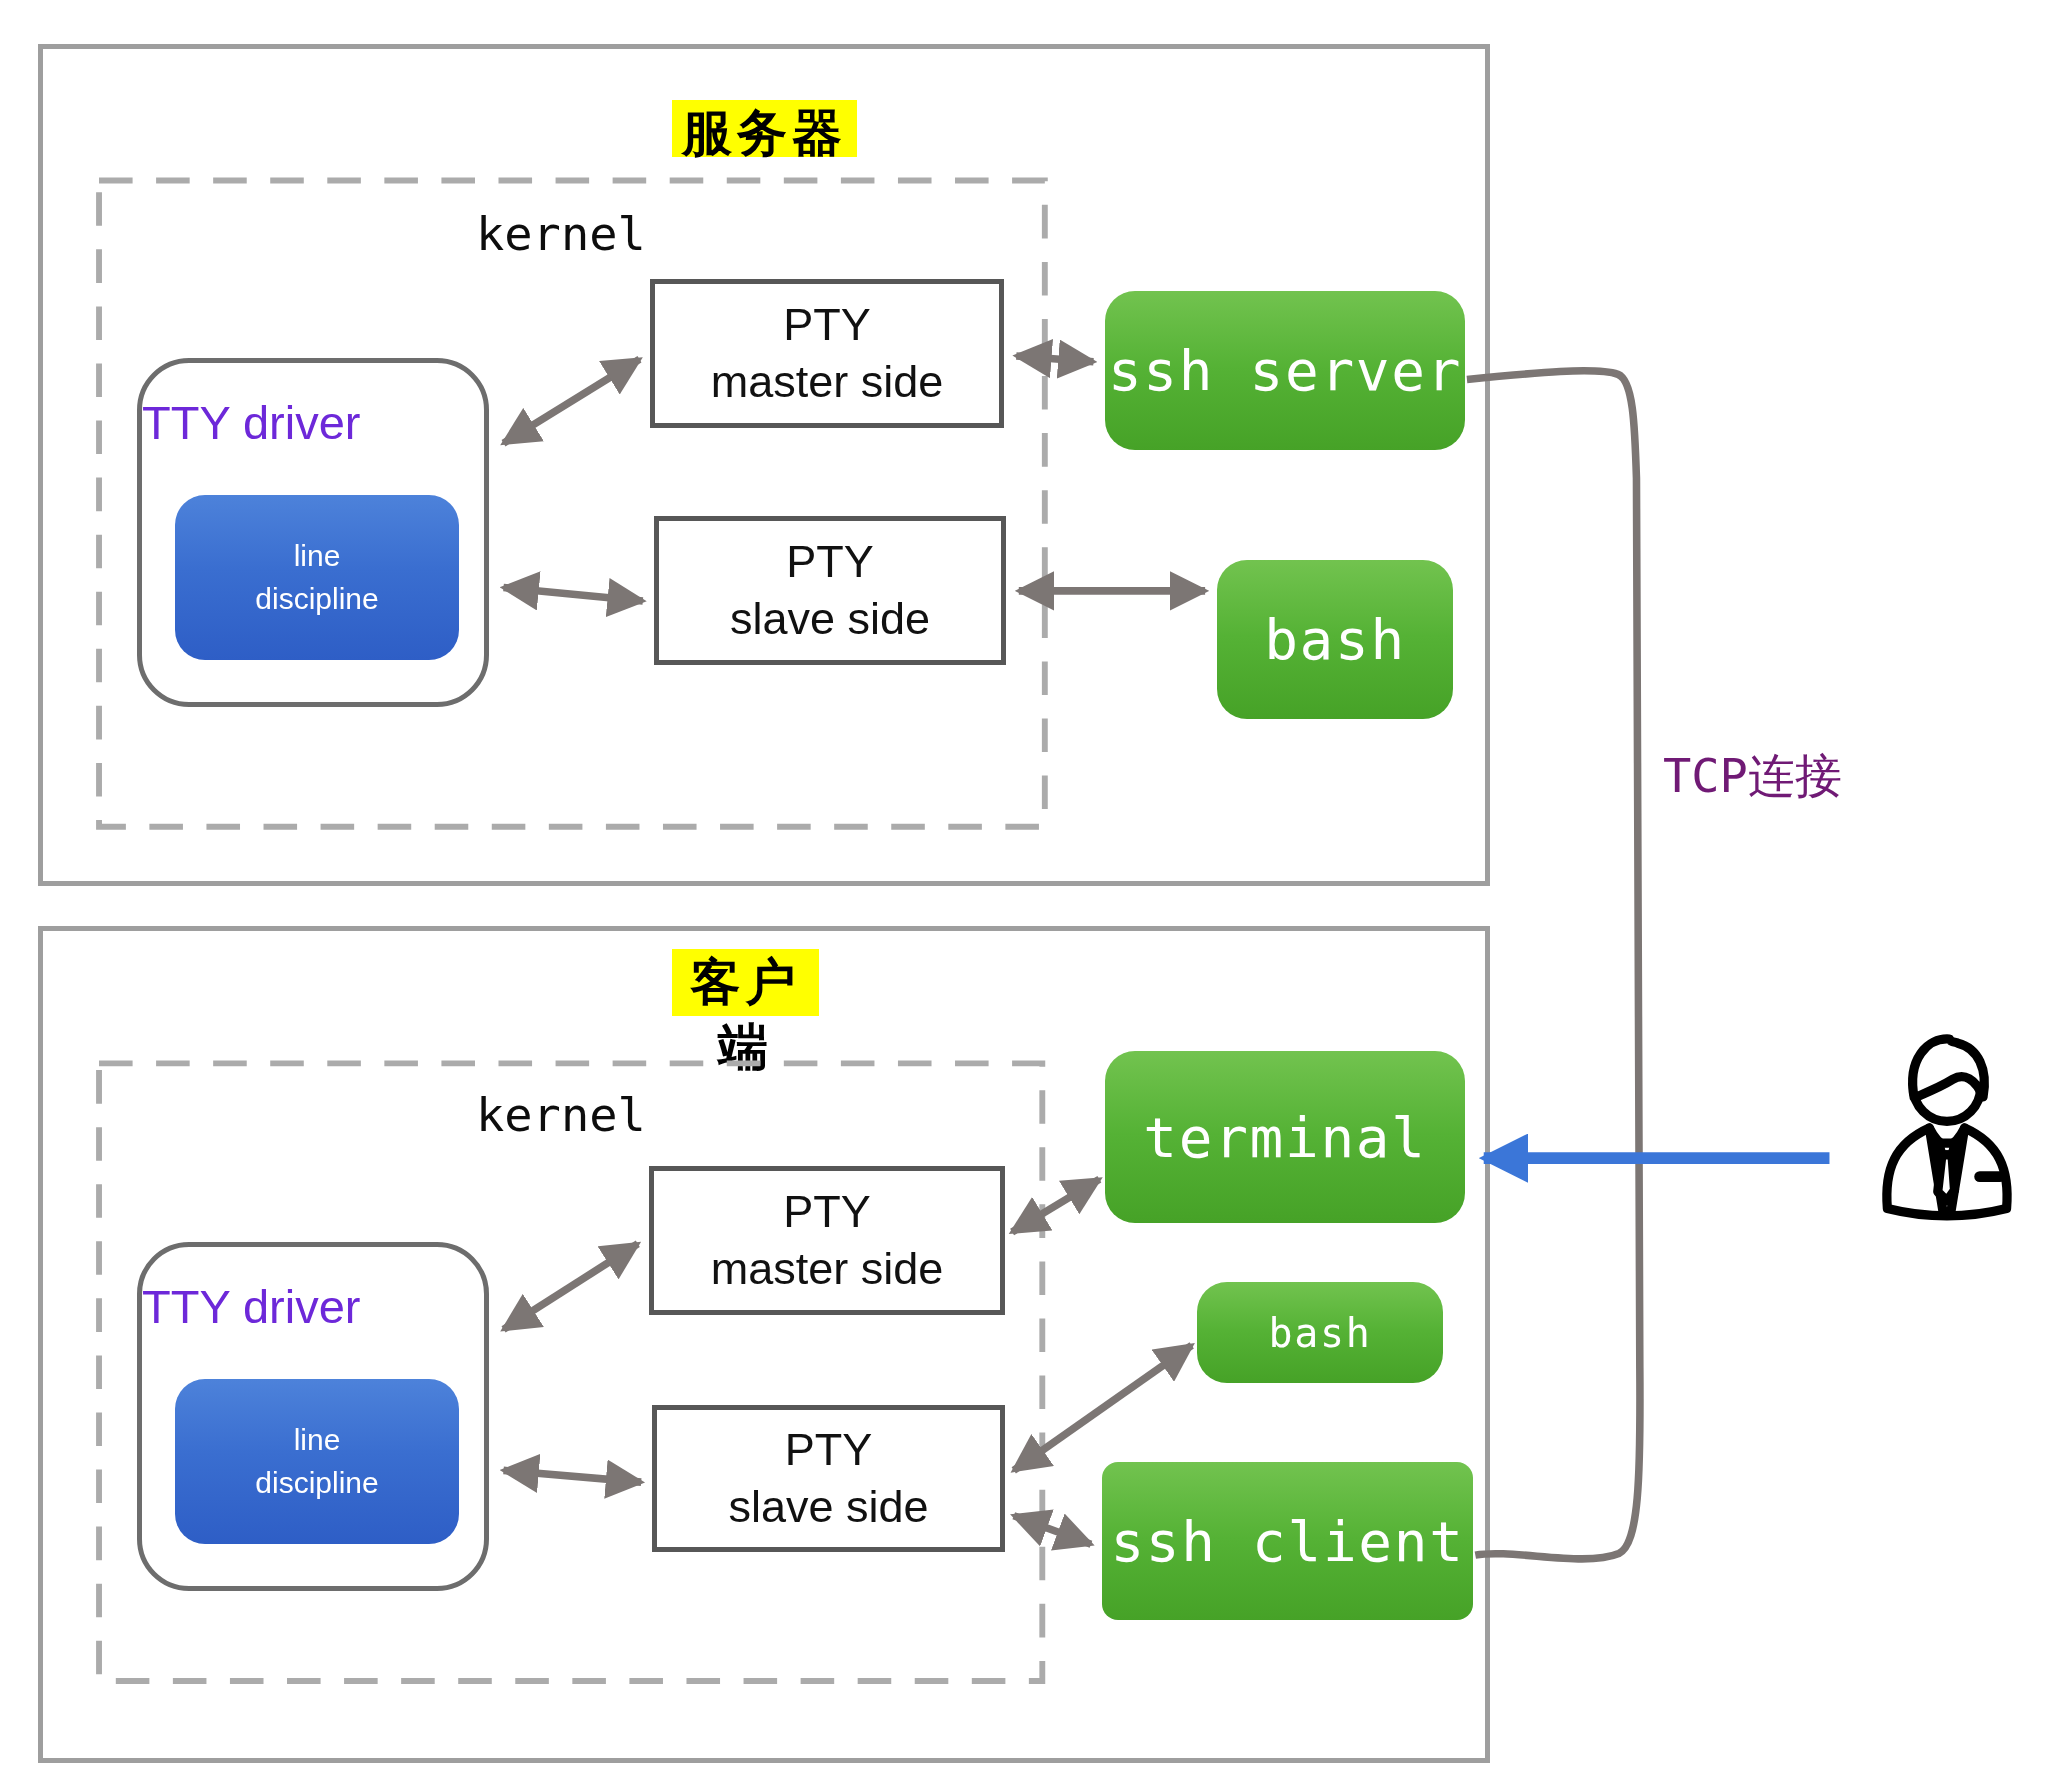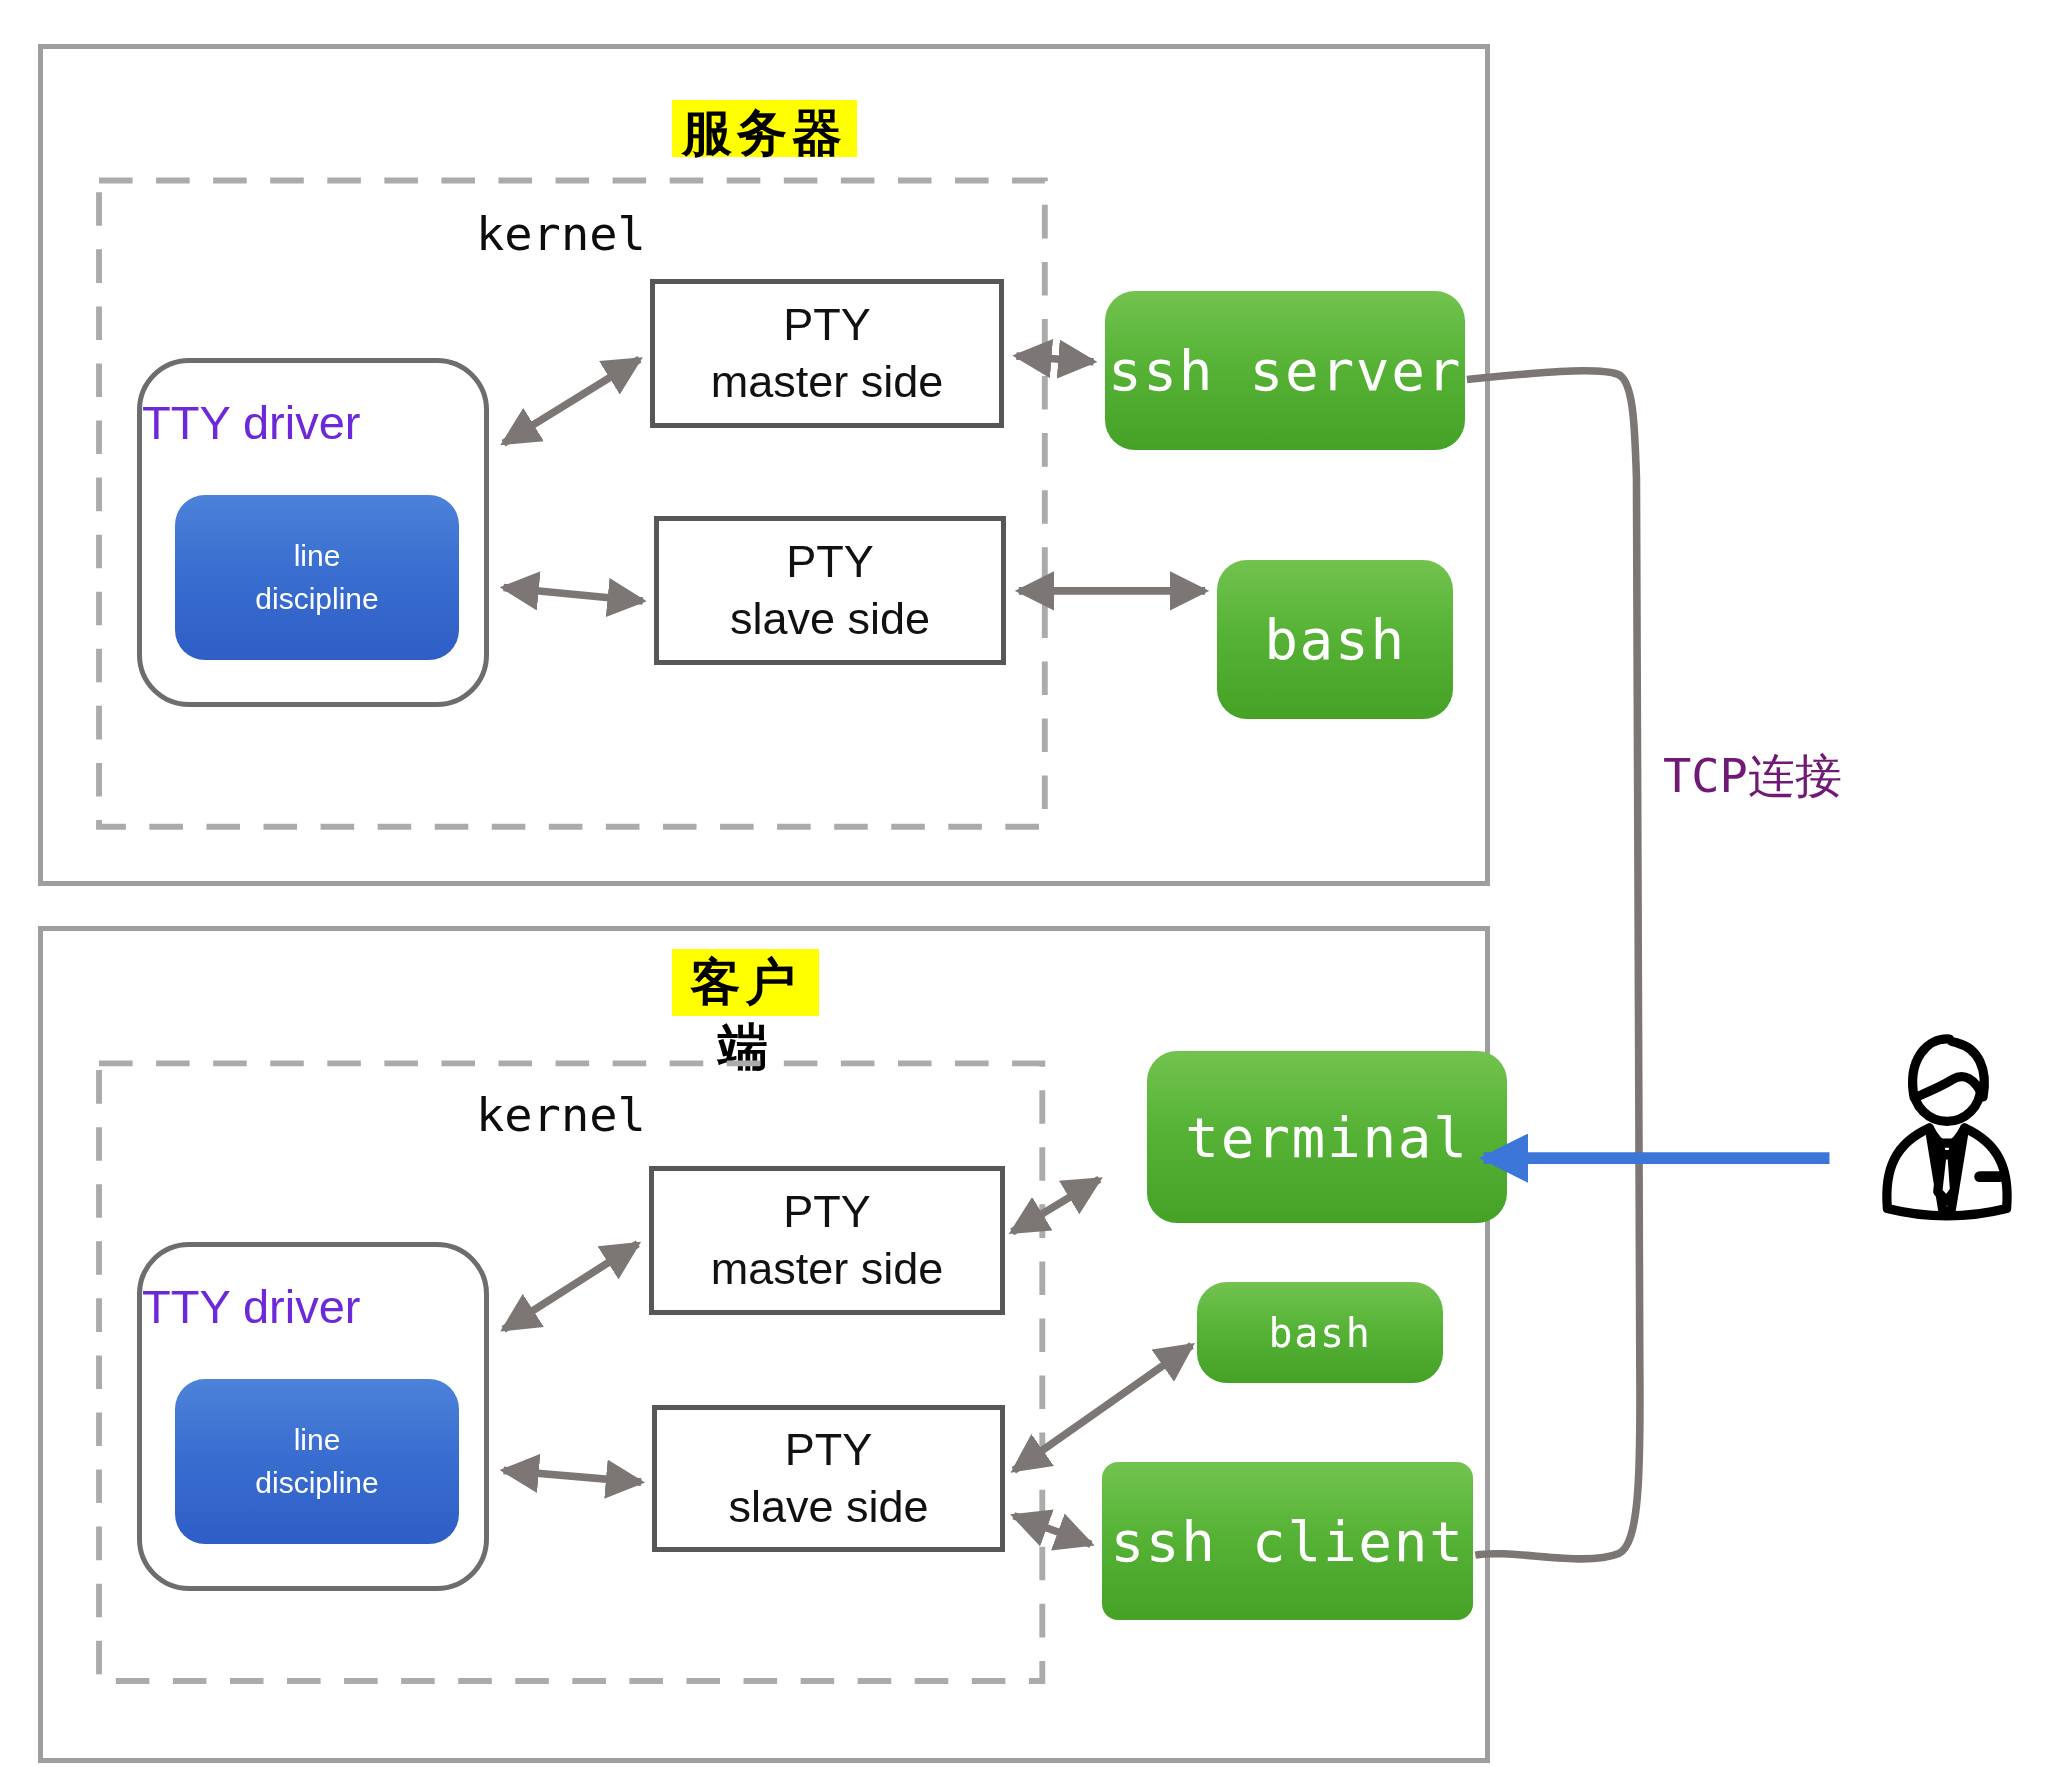--- a/index.html
+++ b/index.html
@@ -93,21 +93,21 @@
 
 <div class="abs ptybox" style="left:649px;top:1166px;width:356px;height:149px;">
   <div>PTY</div>
   <div>master side</div>
 </div>
 <div class="abs ptybox" style="left:652px;top:1405px;width:353px;height:147px;">
   <div>PTY</div>
   <div>slave side</div>
 </div>
 
-<div class="abs greenbox" style="left:1147px;top:1051px;width:360px;height:172px;">
+<div class="abs greenbox" style="left:1105px;top:1051px;width:360px;height:172px;">
   <span>terminal</span>
 </div>
 <div class="abs greenbox" style="left:1197px;top:1282px;width:246px;height:101px;font-size:40px;">
   <span>bash</span>
 </div>
 <div class="abs greenbox" style="left:1102px;top:1462px;width:371px;height:158px;border-radius:16px;">
   <span>ssh client</span>
 </div>
 
 <div class="abs tcp-label" style="left:1663px;top:745px;">TCP连接</div>

